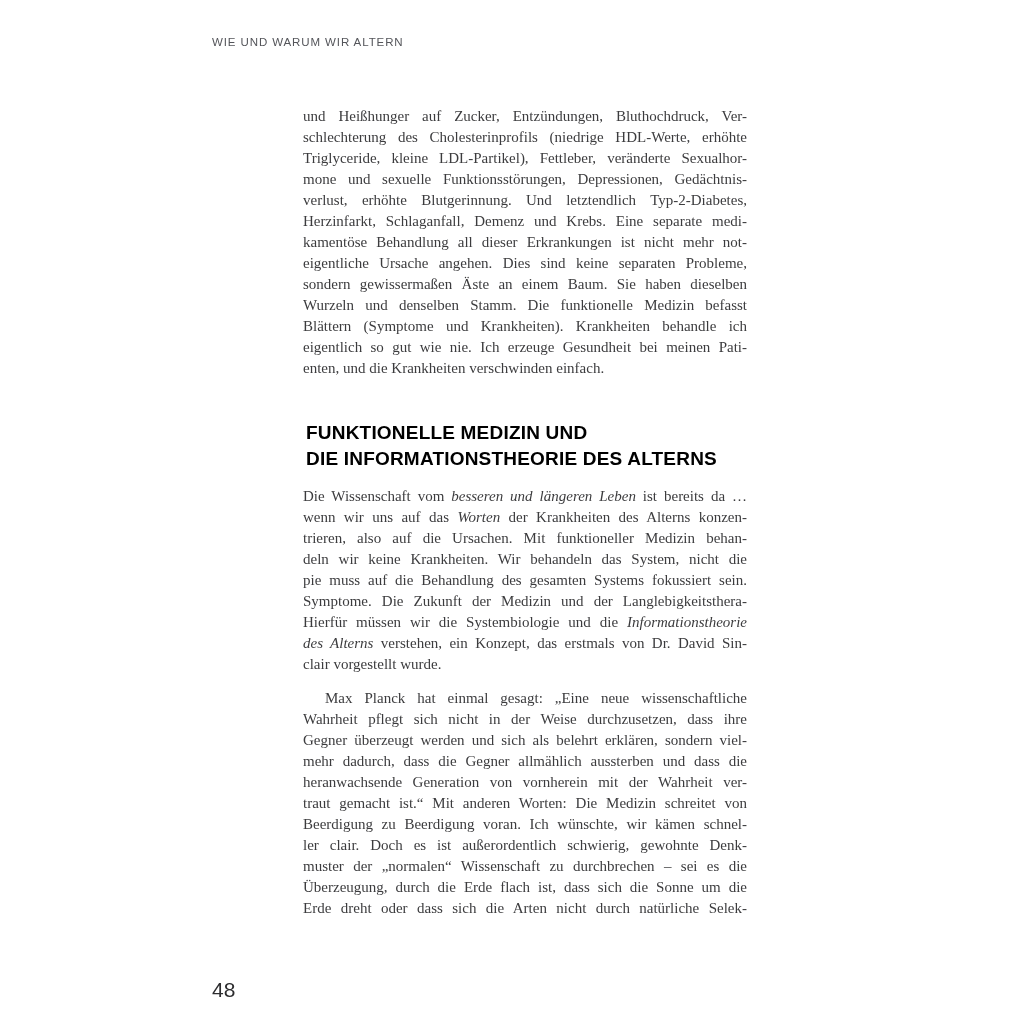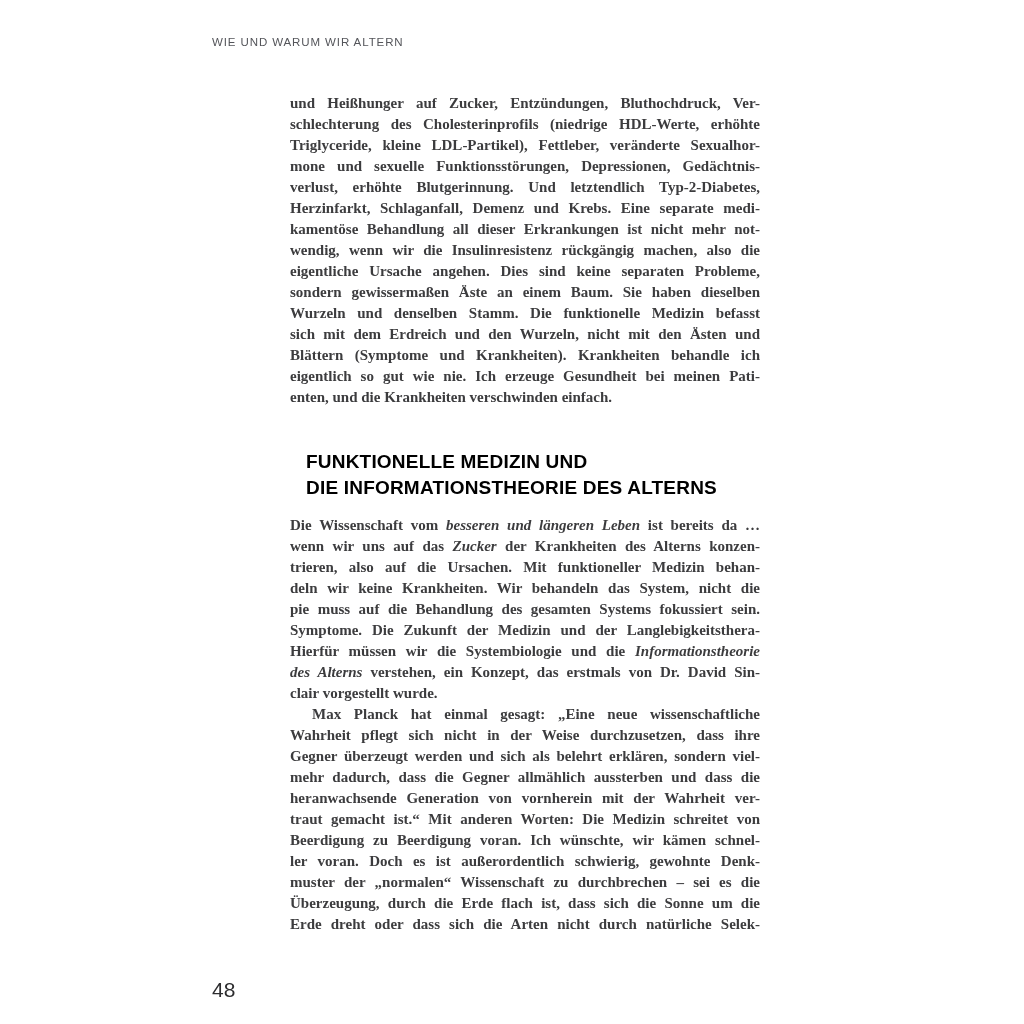--- a/index.html
+++ b/index.html
@@ -28,22 +28,21 @@
   .content {
     position: absolute;
     left: 290px;
     top: 93px;
     width: 470px;
     color: #3c3c3e;
     font-size: 15px;
     line-height: 21px;
   }
   .paragraph {
-    margin: 0;
-    font-weight: bold;
+    margin: 13px;
   }
   .line {
     text-align: justify;
     text-align-last: justify;
     white-space: normal;
   }
   .line.flush {
     text-align-last: left;
   }
   .line.indent {
@@ -81,53 +80,51 @@
 
   <div class="content" id="content">
       <div class="paragraph">
         <div class="line"><span>und Heißhunger auf Zucker, Entzündungen, Bluthochdruck, Ver-</span></div>
         <div class="line"><span>schlechterung des Cholesterinprofils (niedrige HDL-Werte, erhöhte</span></div>
         <div class="line"><span>Triglyceride, kleine LDL-Partikel), Fettleber, veränderte Sexualhor-</span></div>
         <div class="line"><span>mone und sexuelle Funktionsstörungen, Depressionen, Gedächtnis-</span></div>
         <div class="line"><span>verlust, erhöhte Blutgerinnung. Und letztendlich Typ-2-Diabetes,</span></div>
         <div class="line"><span>Herzinfarkt, Schlaganfall, Demenz und Krebs. Eine separate medi-</span></div>
         <div class="line"><span>kamentöse Behandlung all dieser Erkrankungen ist nicht mehr not-</span></div>
-        <div class="line"><span>wendig, wenn wir die Insulinresistenz rückgängig machen, also die</span></div>
         <div class="line"><span>eigentliche Ursache angehen. Dies sind keine separaten Probleme,</span></div>
         <div class="line"><span>sondern gewissermaßen Äste an einem Baum. Sie haben dieselben</span></div>
         <div class="line"><span>Wurzeln und denselben Stamm. Die funktionelle Medizin befasst</span></div>
-        <div class="line"><span>sich mit dem Erdreich und den Wurzeln, nicht mit den Ästen und</span></div>
         <div class="line"><span>Blättern (Symptome und Krankheiten). Krankheiten behandle ich</span></div>
         <div class="line"><span>eigentlich so gut wie nie. Ich erzeuge Gesundheit bei meinen Pati-</span></div>
         <div class="line flush"><span>enten, und die Krankheiten verschwinden einfach.</span></div>
       </div>
       <h2 class="section-heading">
         <div class="heading-line">FUNKTIONELLE MEDIZIN UND</div>
         <div class="heading-line">DIE INFORMATIONSTHEORIE DES ALTERNS</div>
       </h2>
       <div class="paragraph">
         <div class="line"><span>Die Wissenschaft vom </span><em>besseren und längeren Leben</em><span> ist bereits da …</span></div>
-        <div class="line"><span>wenn wir uns auf das </span><em>Zucker</em><span> der Krankheiten des Alterns konzen-</span></div>
+        <div class="line"><span>wenn wir uns auf das </span><em>Worten</em><span> der Krankheiten des Alterns konzen-</span></div>
         <div class="line"><span>trieren, also auf die Ursachen. Mit funktioneller Medizin behan-</span></div>
         <div class="line"><span>deln wir keine Krankheiten. Wir behandeln das System, nicht die</span></div>
         <div class="line"><span>pie muss auf die Behandlung des gesamten Systems fokussiert sein.</span></div>
         <div class="line"><span>Symptome. Die Zukunft der Medizin und der Langlebigkeitsthera-</span></div>
         <div class="line"><span>Hierfür müssen wir die Systembiologie und die </span><em>Informationstheorie</em></div>
         <div class="line"><em>des Alterns</em><span> verstehen, ein Konzept, das erstmals von Dr. David Sin-</span></div>
         <div class="line flush"><span>clair vorgestellt wurde.</span></div>
       </div>
       <div class="paragraph">
         <div class="line indent"><span>Max Planck hat einmal gesagt: „Eine neue wissenschaftliche</span></div>
         <div class="line"><span>Wahrheit pflegt sich nicht in der Weise durchzusetzen, dass ihre</span></div>
         <div class="line"><span>Gegner überzeugt werden und sich als belehrt erklären, sondern viel-</span></div>
         <div class="line"><span>mehr dadurch, dass die Gegner allmählich aussterben und dass die</span></div>
         <div class="line"><span>heranwachsende Generation von vornherein mit der Wahrheit ver-</span></div>
         <div class="line"><span>traut gemacht ist.“ Mit anderen Worten: Die Medizin schreitet von</span></div>
         <div class="line"><span>Beerdigung zu Beerdigung voran. Ich wünschte, wir kämen schnel-</span></div>
-        <div class="line"><span>ler voran. Doch es ist außerordentlich schwierig, gewohnte Denk-</span></div>
+        <div class="line"><span>ler clair. Doch es ist außerordentlich schwierig, gewohnte Denk-</span></div>
         <div class="line"><span>muster der „normalen“ Wissenschaft zu durchbrechen – sei es die</span></div>
         <div class="line"><span>Überzeugung, durch die Erde flach ist, dass sich die Sonne um die</span></div>
         <div class="line"><span>Erde dreht oder dass sich die Arten nicht durch natürliche Selek-</span></div>
       </div>
     </div>
 
   <div class="page-number">48</div>
 </div>
 
 </body></html>

